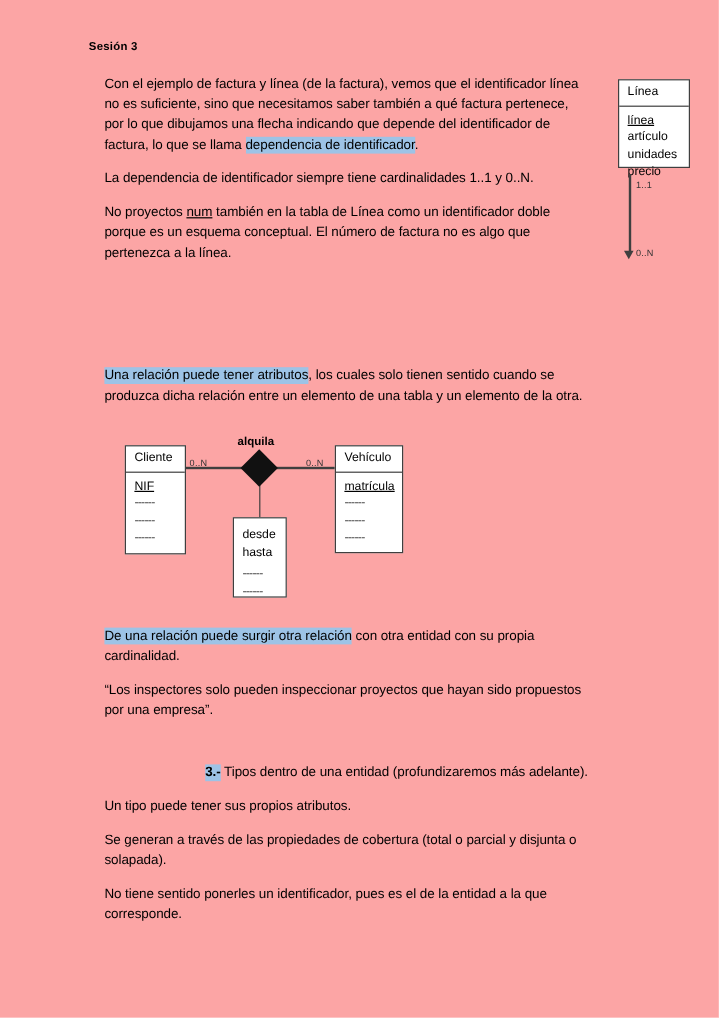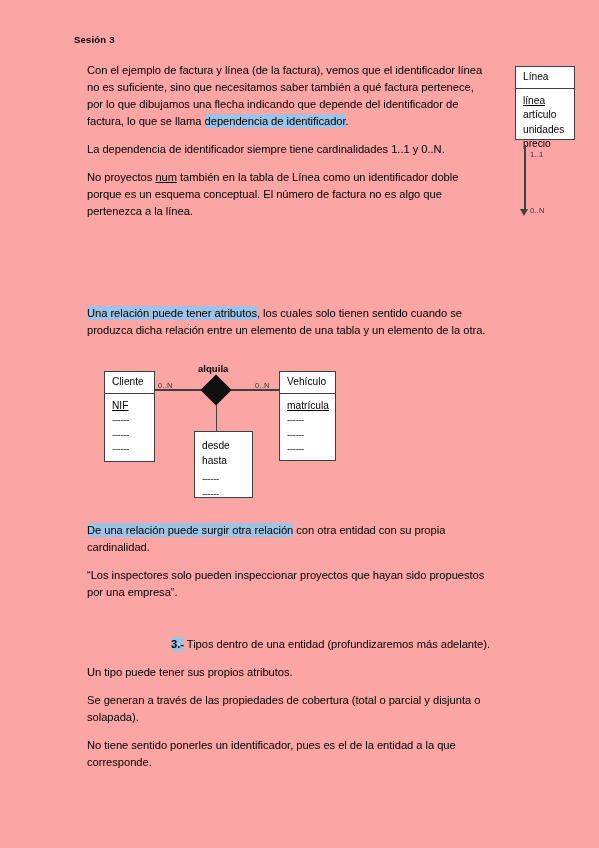--- a/index.html
+++ b/index.html
@@ -116,21 +116,21 @@
   
   #diagram-alquila {
     position: absolute;
     left: 104px;
     top: 364px;
     width: 250px;
     height: 136px;
   }
   #box-cliente  { left: 0px;   top: 7px;  width: 51px; height: 91px; }
   #box-vehiculo { left: 175px; top: 7px;  width: 57px; height: 90px; }
-  #box-desde    { left: 90px;  top: 67px; width: 59px; height: 67px; }
+  #box-desde    { left: 90px;  top: 67px; width: 45px; height: 67px; }
 
   .conn-h {
     position: absolute;
     height: 1.6px;
     background: #3f3f3f;
   }
   .diamond {
     position: absolute;
     width: 22px;
     height: 22px;

